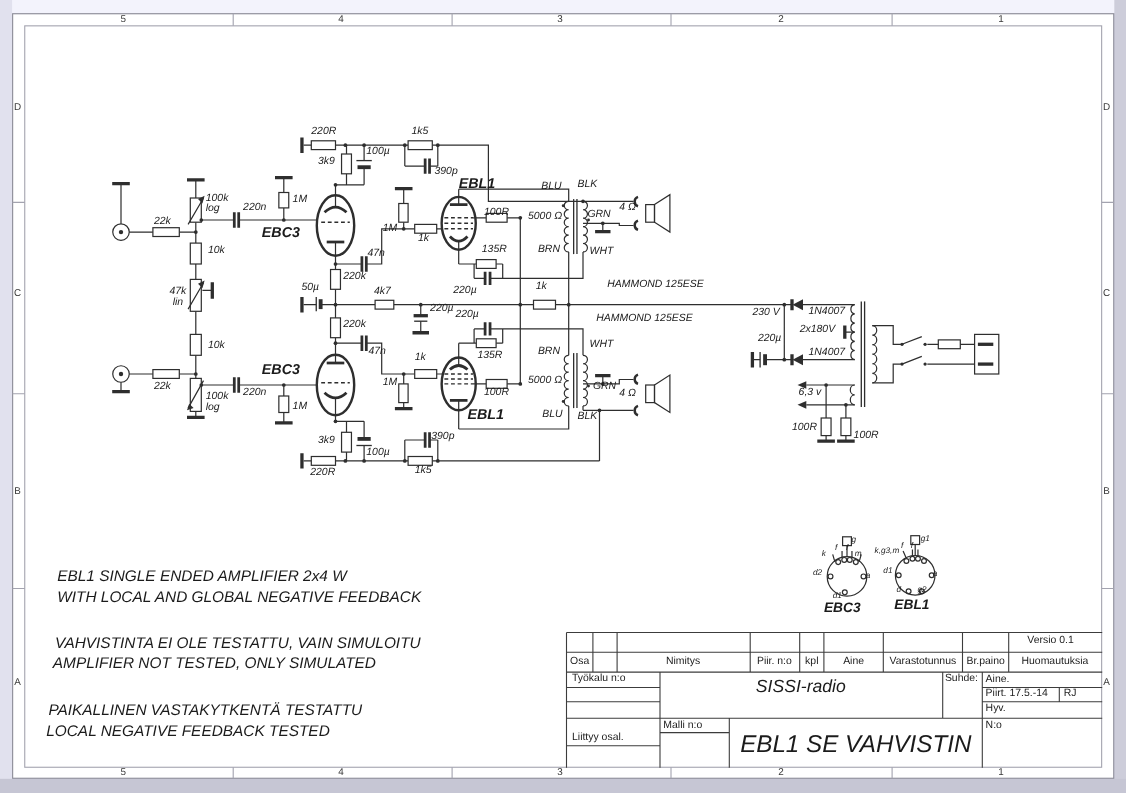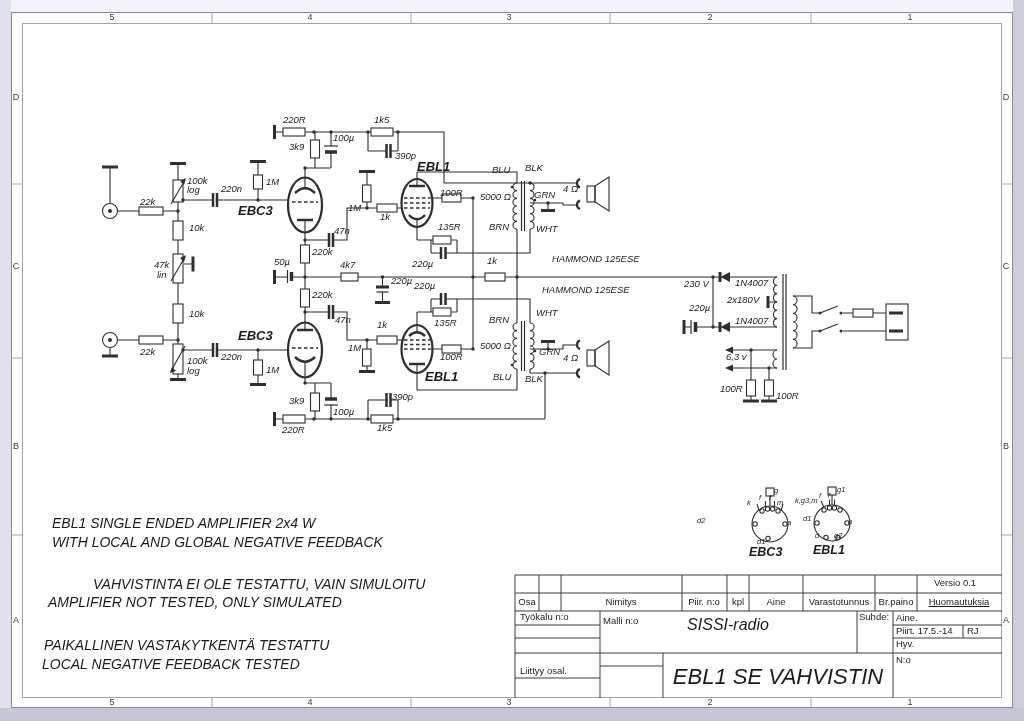--- a/index.html
+++ b/index.html
@@ -305,21 +305,21 @@
       <div class="lt bord" style="left: 16px; top: 93px;">D</div>
       <div class="lt bord" style="left: 16px; top: 262px;">C</div>
       <div class="lt bord" style="left: 16px; top: 442px;">B</div>
       <div class="lt bord" style="left: 16px; top: 616px;">A</div>
       <div class="lt bord" style="left: 1006px; top: 93px;">D</div>
       <div class="lt bord" style="left: 1006px; top: 262px;">C</div>
       <div class="lt bord" style="left: 1006px; top: 442px;">B</div>
       <div class="lt bord" style="left: 1006px; top: 616px;">A</div>
       <div class="lt note" style="left: 52px; top: 516px;">EBL1 SINGLE ENDED AMPLIFIER 2x4 W</div>
       <div class="lt note" style="left: 52px; top: 535px;">WITH LOCAL AND GLOBAL NEGATIVE FEEDBACK</div>
-      <div class="lt note" style="left: 50px; top: 577px; margin-left: 43px;">VAHVISTINTA EI OLE TESTATTU, VAIN SIMULOITU</div>
+      <div class="lt note" style="left: 50px; top: 577px;">VAHVISTINTA EI OLE TESTATTU, VAIN SIMULOITU</div>
       <div class="lt note" style="left: 48px; top: 595px;">AMPLIFIER NOT TESTED, ONLY SIMULATED</div>
       <div class="lt note" style="left: 44px; top: 638px;">PAIKALLINEN VASTAKYTKENTÄ TESTATTU</div>
       <div class="lt note" style="left: 42px; top: 657px;">LOCAL NEGATIVE FEEDBACK TESTED</div>
       <div class="lt s" style="left: 140px; top: 197px;">22k</div>
       <div class="lt s" style="left: 140px; top: 347px;">22k</div>
       <div class="lt s" style="left: 187px; top: 176px;">100k</div>
       <div class="lt s" style="left: 187px; top: 185px;">log</div>
       <div class="lt s" style="left: 187px; top: 356px;">100k</div>
       <div class="lt s" style="left: 187px; top: 366px;">log</div>
       <div class="lt s" style="left: 189px; top: 223px;">10k</div>
@@ -384,47 +384,47 @@
       <div class="lt s" style="left: 727px; top: 295px;">2x180V</div>
       <div class="lt s" style="left: 689px; top: 303px;">220µ</div>
       <div class="lt s" style="left: 726px; top: 352px;">6,3 v</div>
       <div class="lt s" style="left: 720px; top: 384px;">100R</div>
       <div class="lt s" style="left: 776px; top: 391px;">100R</div>
       <div class="lt pin" style="left: 774px; top: 487px;">g</div>
       <div class="lt pin" style="left: 747px; top: 499px;">k</div>
       <div class="lt pin" style="left: 759px; top: 494px;">f</div>
       <div class="lt pin" style="left: 769px; top: 494px;">f</div>
       <div class="lt pin" style="left: 777px; top: 499px;">m</div>
-      <div class="lt pin" style="left: 697px; top: 517px;">d2</div>
+      <div class="lt pin" style="left: 739px; top: 517px;">d2</div>
       <div class="lt pin" style="left: 787px; top: 519px;">a</div>
       <div class="lt pin" style="left: 757px; top: 538px;">d1</div>
       <div class="lt pname" style="left: 749px; top: 546px;">EBC3</div>
       <div class="lt pin" style="left: 837px; top: 486px;">g1</div>
       <div class="lt pin" style="left: 795px; top: 497px;">k,g3,m</div>
       <div class="lt pin" style="left: 819px; top: 492px;">f</div>
       <div class="lt pin" style="left: 828px; top: 492px;">f</div>
       <div class="lt pin" style="left: 803px; top: 515px;">d1</div>
       <div class="lt pin" style="left: 848px; top: 518px;">a</div>
       <div class="lt pin" style="left: 815px; top: 532px;">d</div>
       <div class="lt pin" style="left: 834px; top: 532px;">g2</div>
       <div class="lt pname" style="left: 813px; top: 544px;">EBL1</div>
       <div class="lt ver" style="left: 955px; top: 578px;">Versio 0.1</div>
       <div class="lt tbc" style="left: 527px; top: 597px;">Osa</div>
       <div class="lt tbc" style="left: 621px; top: 597px;">Nimitys</div>
       <div class="lt tbc" style="left: 704px; top: 597px;">Piir. n:o</div>
       <div class="lt tbc" style="left: 738px; top: 597px;">kpl</div>
       <div class="lt tbc" style="left: 776px; top: 597px;">Aine</div>
       <div class="lt tbc" style="left: 839px; top: 597px;">Varastotunnus</div>
       <div class="lt tbc" style="left: 896px; top: 597px;">Br.paino</div>
-      <div class="lt tbc" style="left: 959px; top: 597px; text-decoration: underline;">Huomautuksia</div>
+      <div class="lt tbc" style="left: 959px; top: 597px;">Huomautuksia</div>
       <div class="lt tb" style="left: 520px; top: 612px;">Työkalu n:o</div>
       <div class="lt big1" style="left: 728px; top: 617px;">SISSI-radio</div>
       <div class="lt tb" style="left: 859px; top: 612px;">Suhde:</div>
       <div class="lt tb" style="left: 896px; top: 613px;">Aine.</div>
       <div class="lt tb" style="left: 896px; top: 626px;">Piirt. 17.5.-14</div>
       <div class="lt tb" style="left: 967px; top: 626px;">RJ</div>
       <div class="lt tb" style="left: 896px; top: 639px;">Hyv.</div>
-      <div class="lt tb" style="left: 603px; top: 616px;">Malli n:o</div>
+      <div class="lt tb" style="left: 603px; top: 655px;">Malli n:o</div>
       <div class="lt tb" style="left: 896px; top: 655px;">N:o</div>
       <div class="lt tb" style="left: 520px; top: 666px;">Liittyy osal.</div>
       <div class="lt big2" style="left: 778px; top: 665px;">EBL1 SE VAHVISTIN</div>
     </div>
 </div>
 
 </body></html>

